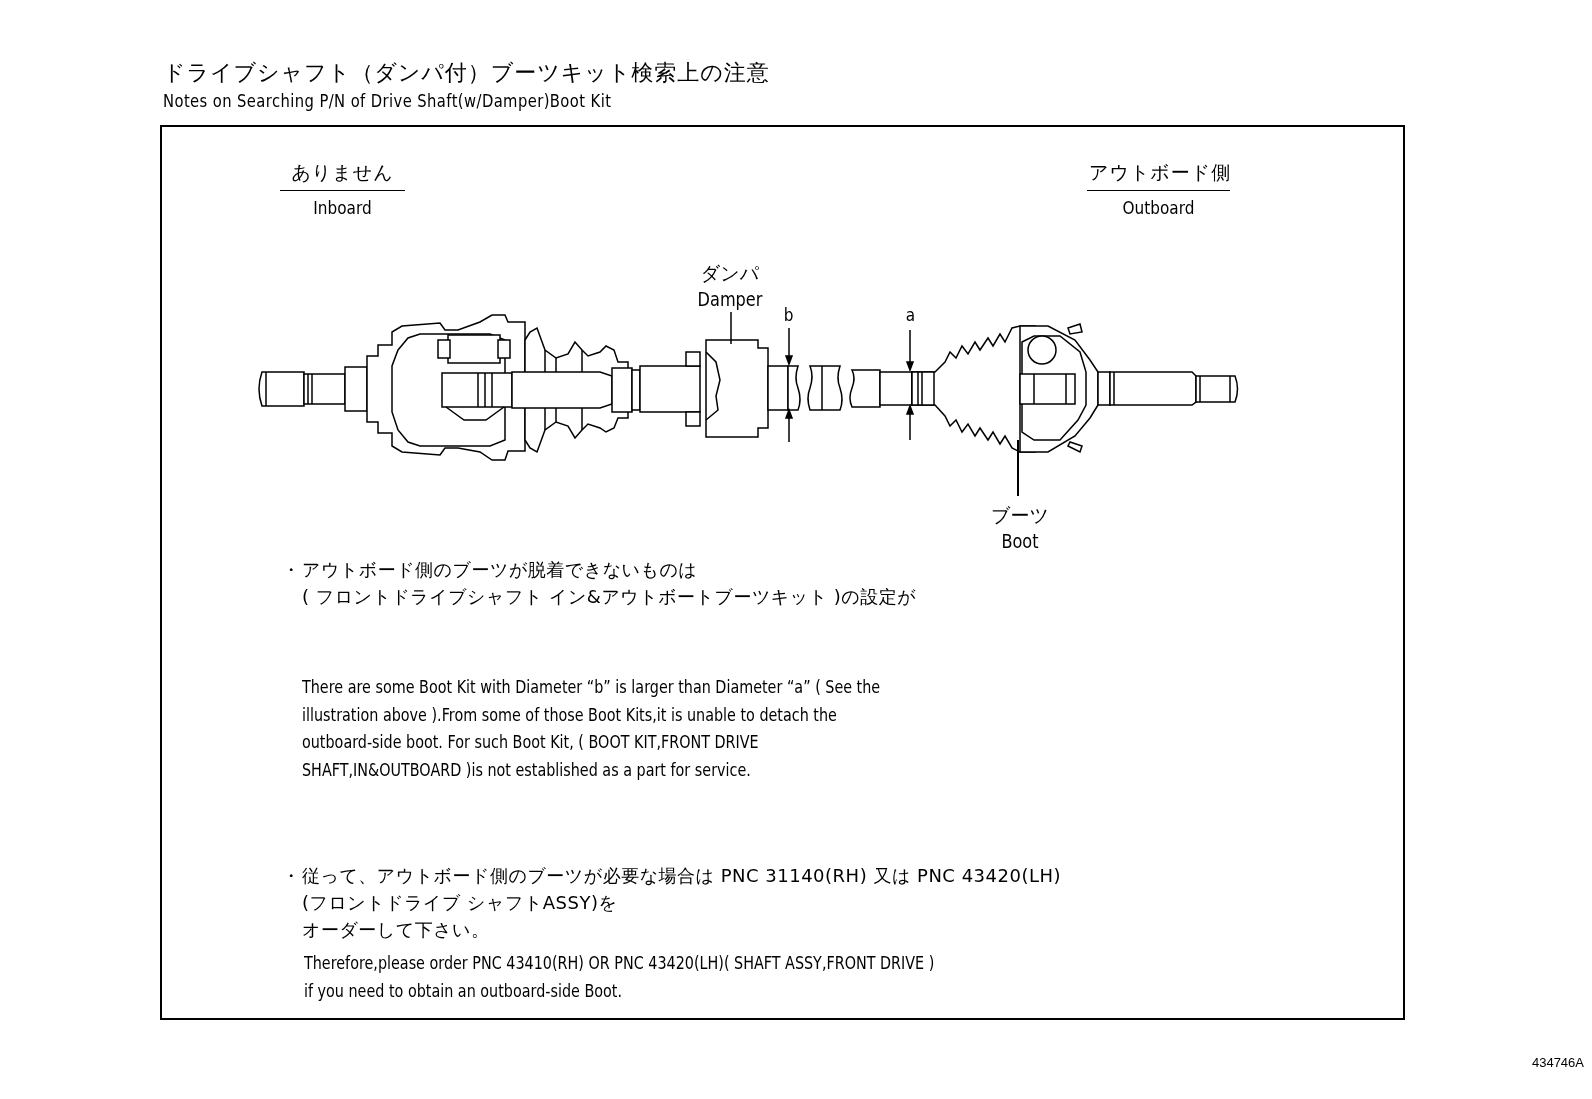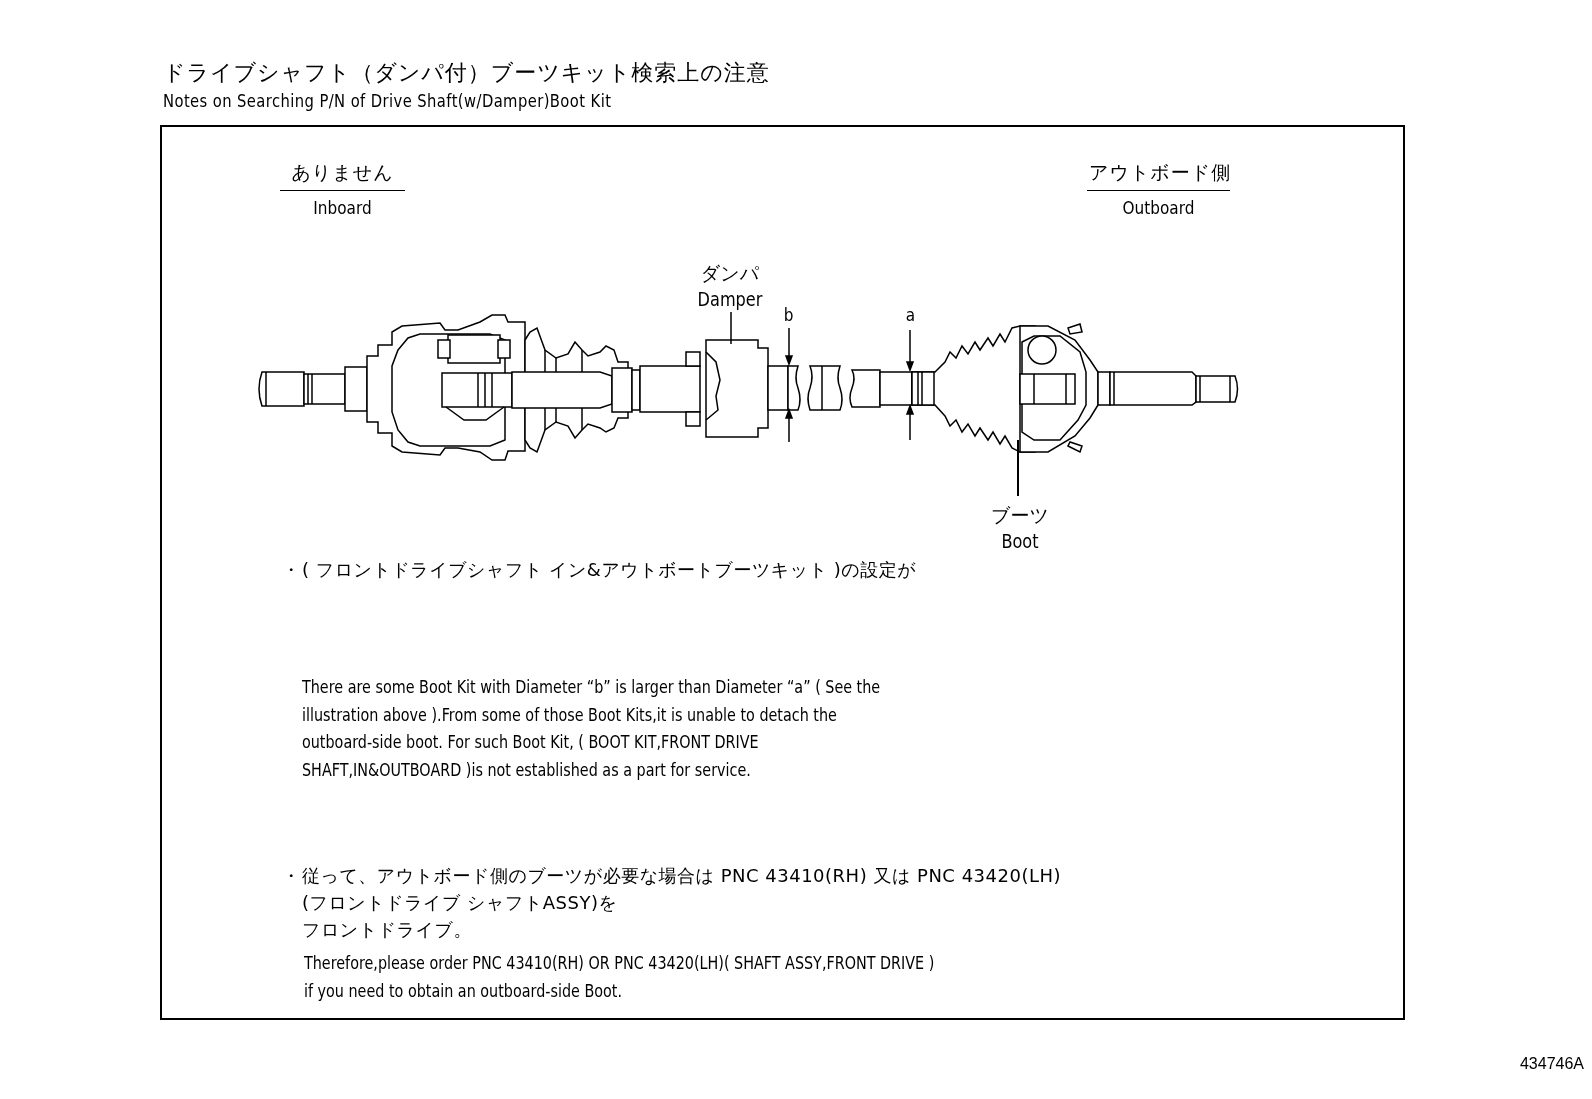--- a/index.html
+++ b/index.html
@@ -12,21 +12,21 @@
   .side-label { text-align: center; }
   .side-label .ja { font-size: 19px; letter-spacing: 1px; padding: 0 2px 4px; border-bottom: 1.5px solid #000; }
   .side-label .en { font-size: 18px; margin-top: 6px; transform: scaleX(0.85); }
   .inboard { left: 280px; top: 160px; width: 125px; }
   .outboard { left: 1087px; top: 160px; width: 143px; }
   .callout { font-size: 19px; text-align: center; line-height: 26px; }
   .callout .en { transform: scaleX(0.85); display: block; }
   .dim-label { font-size: 18px; transform: scaleX(0.85); }
   .note-ja { font-size: 18px; line-height: 27px; letter-spacing: 0.5px; }
   .note-en { font-size: 17.5px; line-height: 27.5px; transform: scaleX(0.82); transform-origin: left top; }
-  .code { right: 8px; top: 1055px; font-family: "Liberation Sans", sans-serif; font-size: 16px; }
+  .code { right: 8px; top: 1055px; font-family: "Liberation Sans", sans-serif; font-size: 13px; }
   svg.diagram { position: absolute; left: 0; top: 0; }
 </style>
 </head>
 <body>
 
 <div class="abs title-ja">ドライブシャフト（ダンパ付）ブーツキット検索上の注意</div>
 <div class="abs title-en">Notes on Searching P/N of Drive Shaft(w/Damper)Boot Kit</div>
 
 <div class="abs frame"></div>
 
@@ -143,33 +143,34 @@
 </div>
 <div class="abs dim-label" style="left:783px; top:304px;">b</div>
 <div class="abs dim-label" style="left:905px; top:304px;">a</div>
 <div class="abs callout" style="left:980px; top:502px; width:80px;">
   <div>ブーツ</div>
   <span class="en">Boot</span>
 </div>
 
 <div class="abs note-ja" style="left:282px; top:556px;">・</div>
 <div class="abs note-ja" style="left:302px; top:556px;">
+  <div>アウトボード側のブーツが脱着できないものは</div>
   <div>( フロントドライブシャフト イン&amp;アウトボートブーツキット )の設定が</div>
 </div>
 <div class="abs note-en" style="left:302px; top:674px;">
   <div>There are some Boot Kit with Diameter “b” is larger than Diameter “a” ( See the</div>
   <div>illustration above ).From some of those Boot Kits,it is unable to detach the</div>
   <div>outboard-side boot. For such Boot Kit, ( BOOT KIT,FRONT DRIVE</div>
   <div>SHAFT,IN&amp;OUTBOARD )is not established as a part for service.</div>
 </div>
 
 <div class="abs note-ja" style="left:282px; top:862px;">・</div>
 <div class="abs note-ja" style="left:302px; top:862px;">
-  <div>従って、アウトボード側のブーツが必要な場合は  PNC 43410(RH) 又は PNC 43420(LH)</div>
+  <div>従って、アウトボード側のブーツが必要な場合は  PNC 31140(RH) 又は PNC 43420(LH)</div>
   <div>(フロントドライブ シャフトASSY)を</div>
-  <div>フロントドライブ。</div>
+  <div>オーダーして下さい。</div>
 </div>
 <div class="abs note-en" style="left:304px; top:950px;">
   <div>Therefore,please order PNC 43410(RH) OR PNC 43420(LH)( SHAFT ASSY,FRONT DRIVE )</div>
   <div>if you need to obtain an outboard-side Boot.</div>
 </div>
 
 <div class="abs code">434746A</div>
 
 </body></html>

